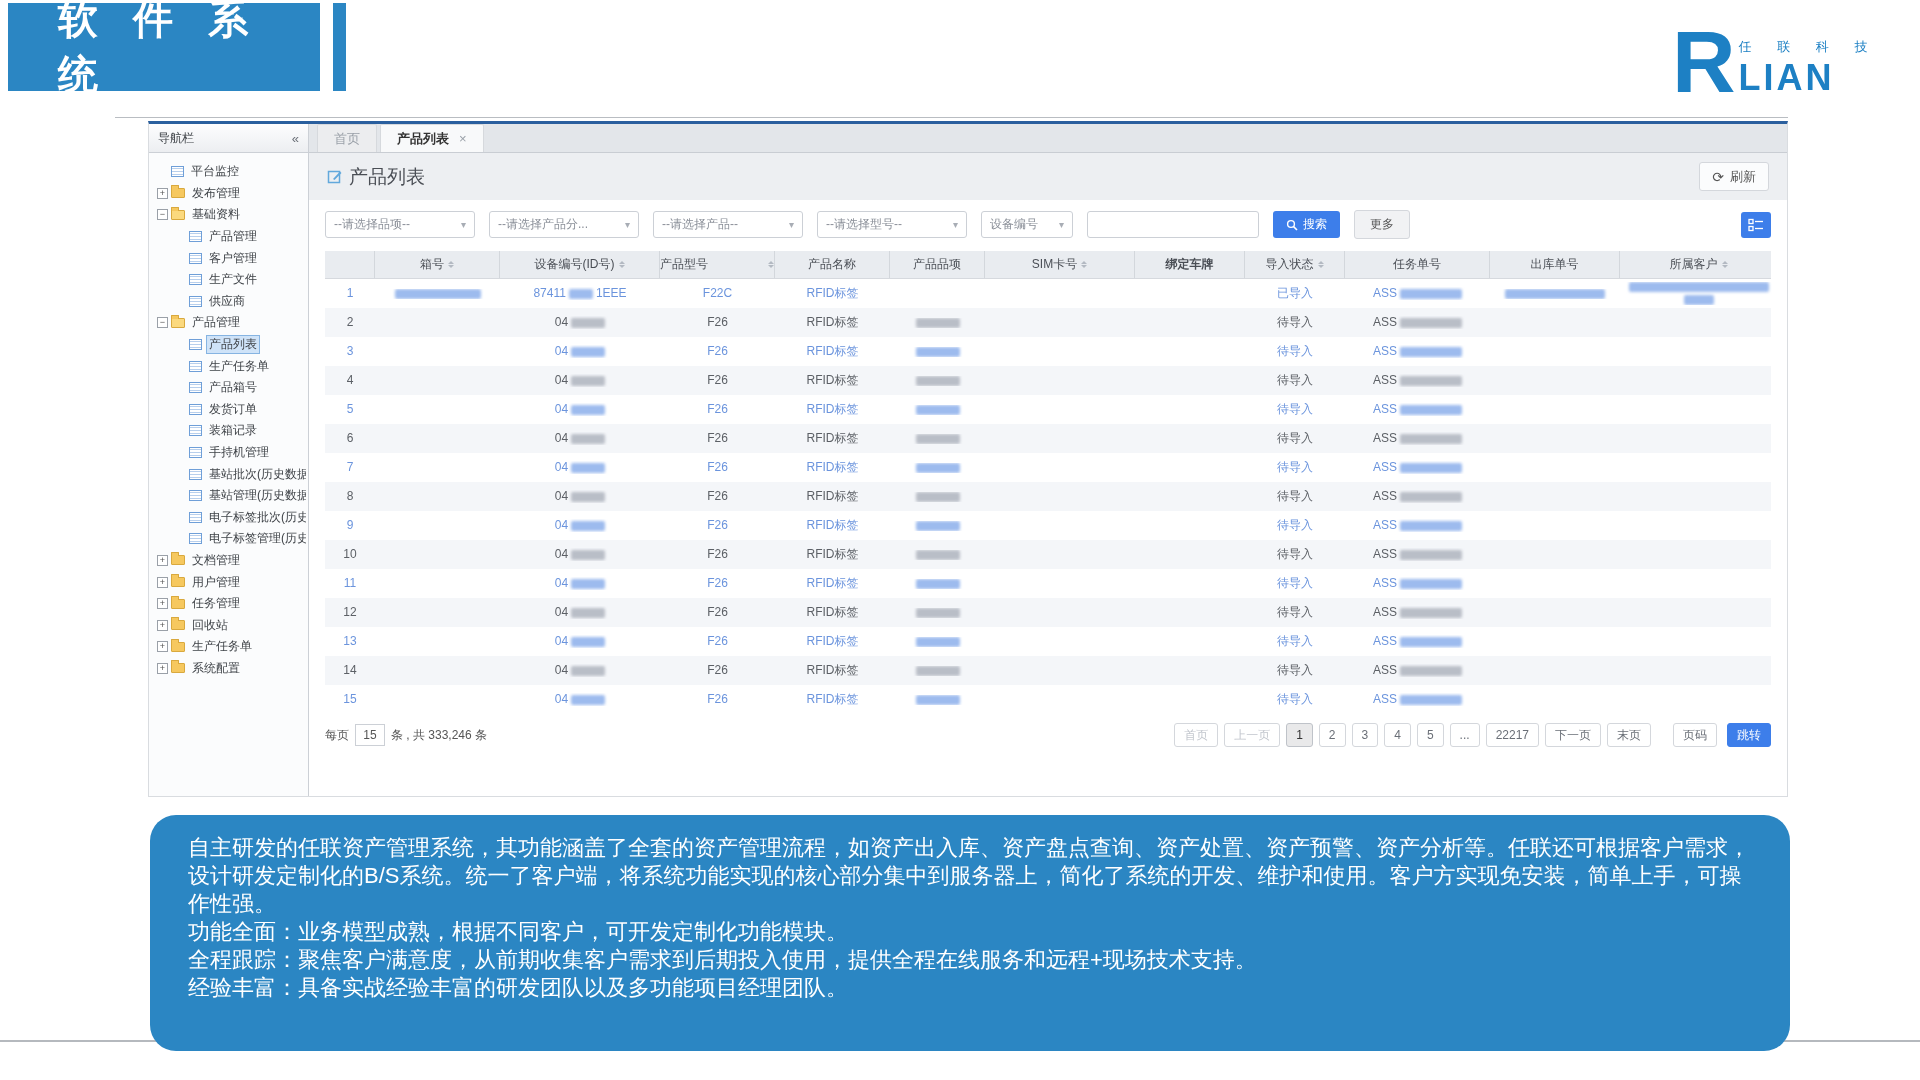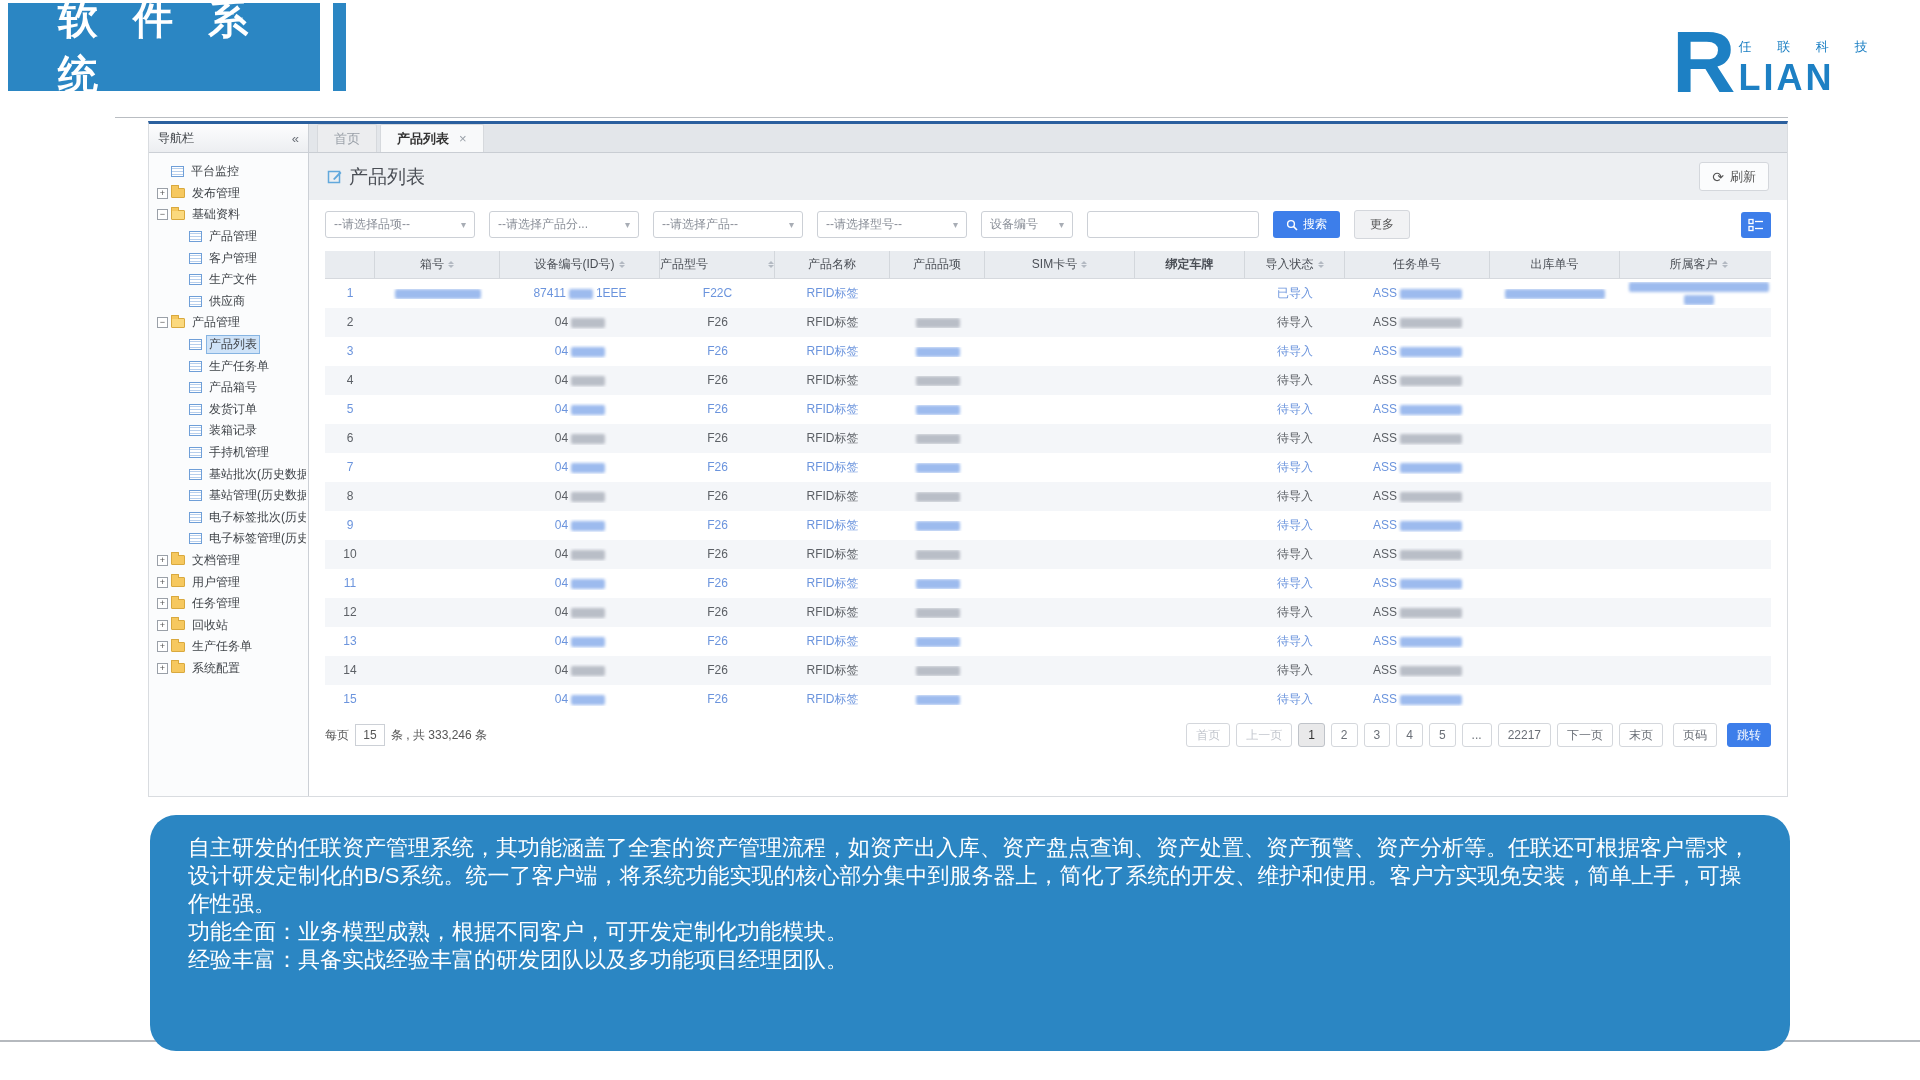--- a/index.html
+++ b/index.html
@@ -92,21 +92,21 @@
 
   .pager{display:flex;align-items:center;justify-content:space-between;padding:9px 16px;font-size:12px;color:#555;flex:none}
   .pp{display:flex;align-items:center}
   .pp-input{width:30px;height:22px;border:1px solid #ccd0d6;text-align:center;margin:0 6px;display:inline-flex;
             align-items:center;justify-content:center;box-sizing:border-box;background:#fff}
   .pbtns{display:flex;gap:6px;align-items:center}
   .pbtn{min-width:14px;height:24px;padding:0 9px;border:1px solid #d4d7dc;background:#fff;border-radius:3px;
         display:flex;align-items:center;justify-content:center;color:#6a6f77;box-sizing:border-box}
   .pbtn.disabled{color:#c2c6cd}
   .pbtn.active{background:#e9e9ea;border-color:#bfc3c9;color:#333}
-  .pbtn.code{margin-left:4px}
+  .pbtn.code{margin-left:16px}
   .pbtn.jump{background:#3d7eea;color:#fff;border:1px solid #3d7eea;margin-left:4px}
 
   
   .bottom-line{position:absolute;left:0;top:1040px;width:1920px;height:2px;background:#b5b9be;z-index:1}
   .desc{position:absolute;left:150px;top:815px;width:1640px;height:236px;background:#2b86c3;border-radius:26px;
         color:#fff;padding:19px 38px;box-sizing:border-box;z-index:2}
   .desc p,.desc .dl{font-size:22px;line-height:28px;margin:0}
 </style>
 </head>
 <body>
@@ -748,15 +748,16 @@
       </div>
     </div>
   </div>
 </div>
 
 <div class="bottom-line"></div>
 <div class="desc">
   <p>自主研发的任联资产管理系统，其功能涵盖了全套的资产管理流程，如资产出入库、资产盘点查询、资产处置、资产预警、资产分析等。任联还可根据客户需求，设计研发定制化的B/S系统。统一了客户端，将系统功能实现的核心部分集中到服务器上，简化了系统的开发、维护和使用。客户方实现免安装，简单上手，可操作性强。</p>
   <div id="desc-bullets">
       <div class="dl">功能全面：业务模型成熟，根据不同客户，可开发定制化功能模块。</div>
+      <div class="dl">全程跟踪：聚焦客户满意度，从前期收集客户需求到后期投入使用，提供全程在线服务和远程+现场技术支持。</div>
       <div class="dl">经验丰富：具备实战经验丰富的研发团队以及多功能项目经理团队。</div>
     </div>
 </div>
 
 </body></html>

